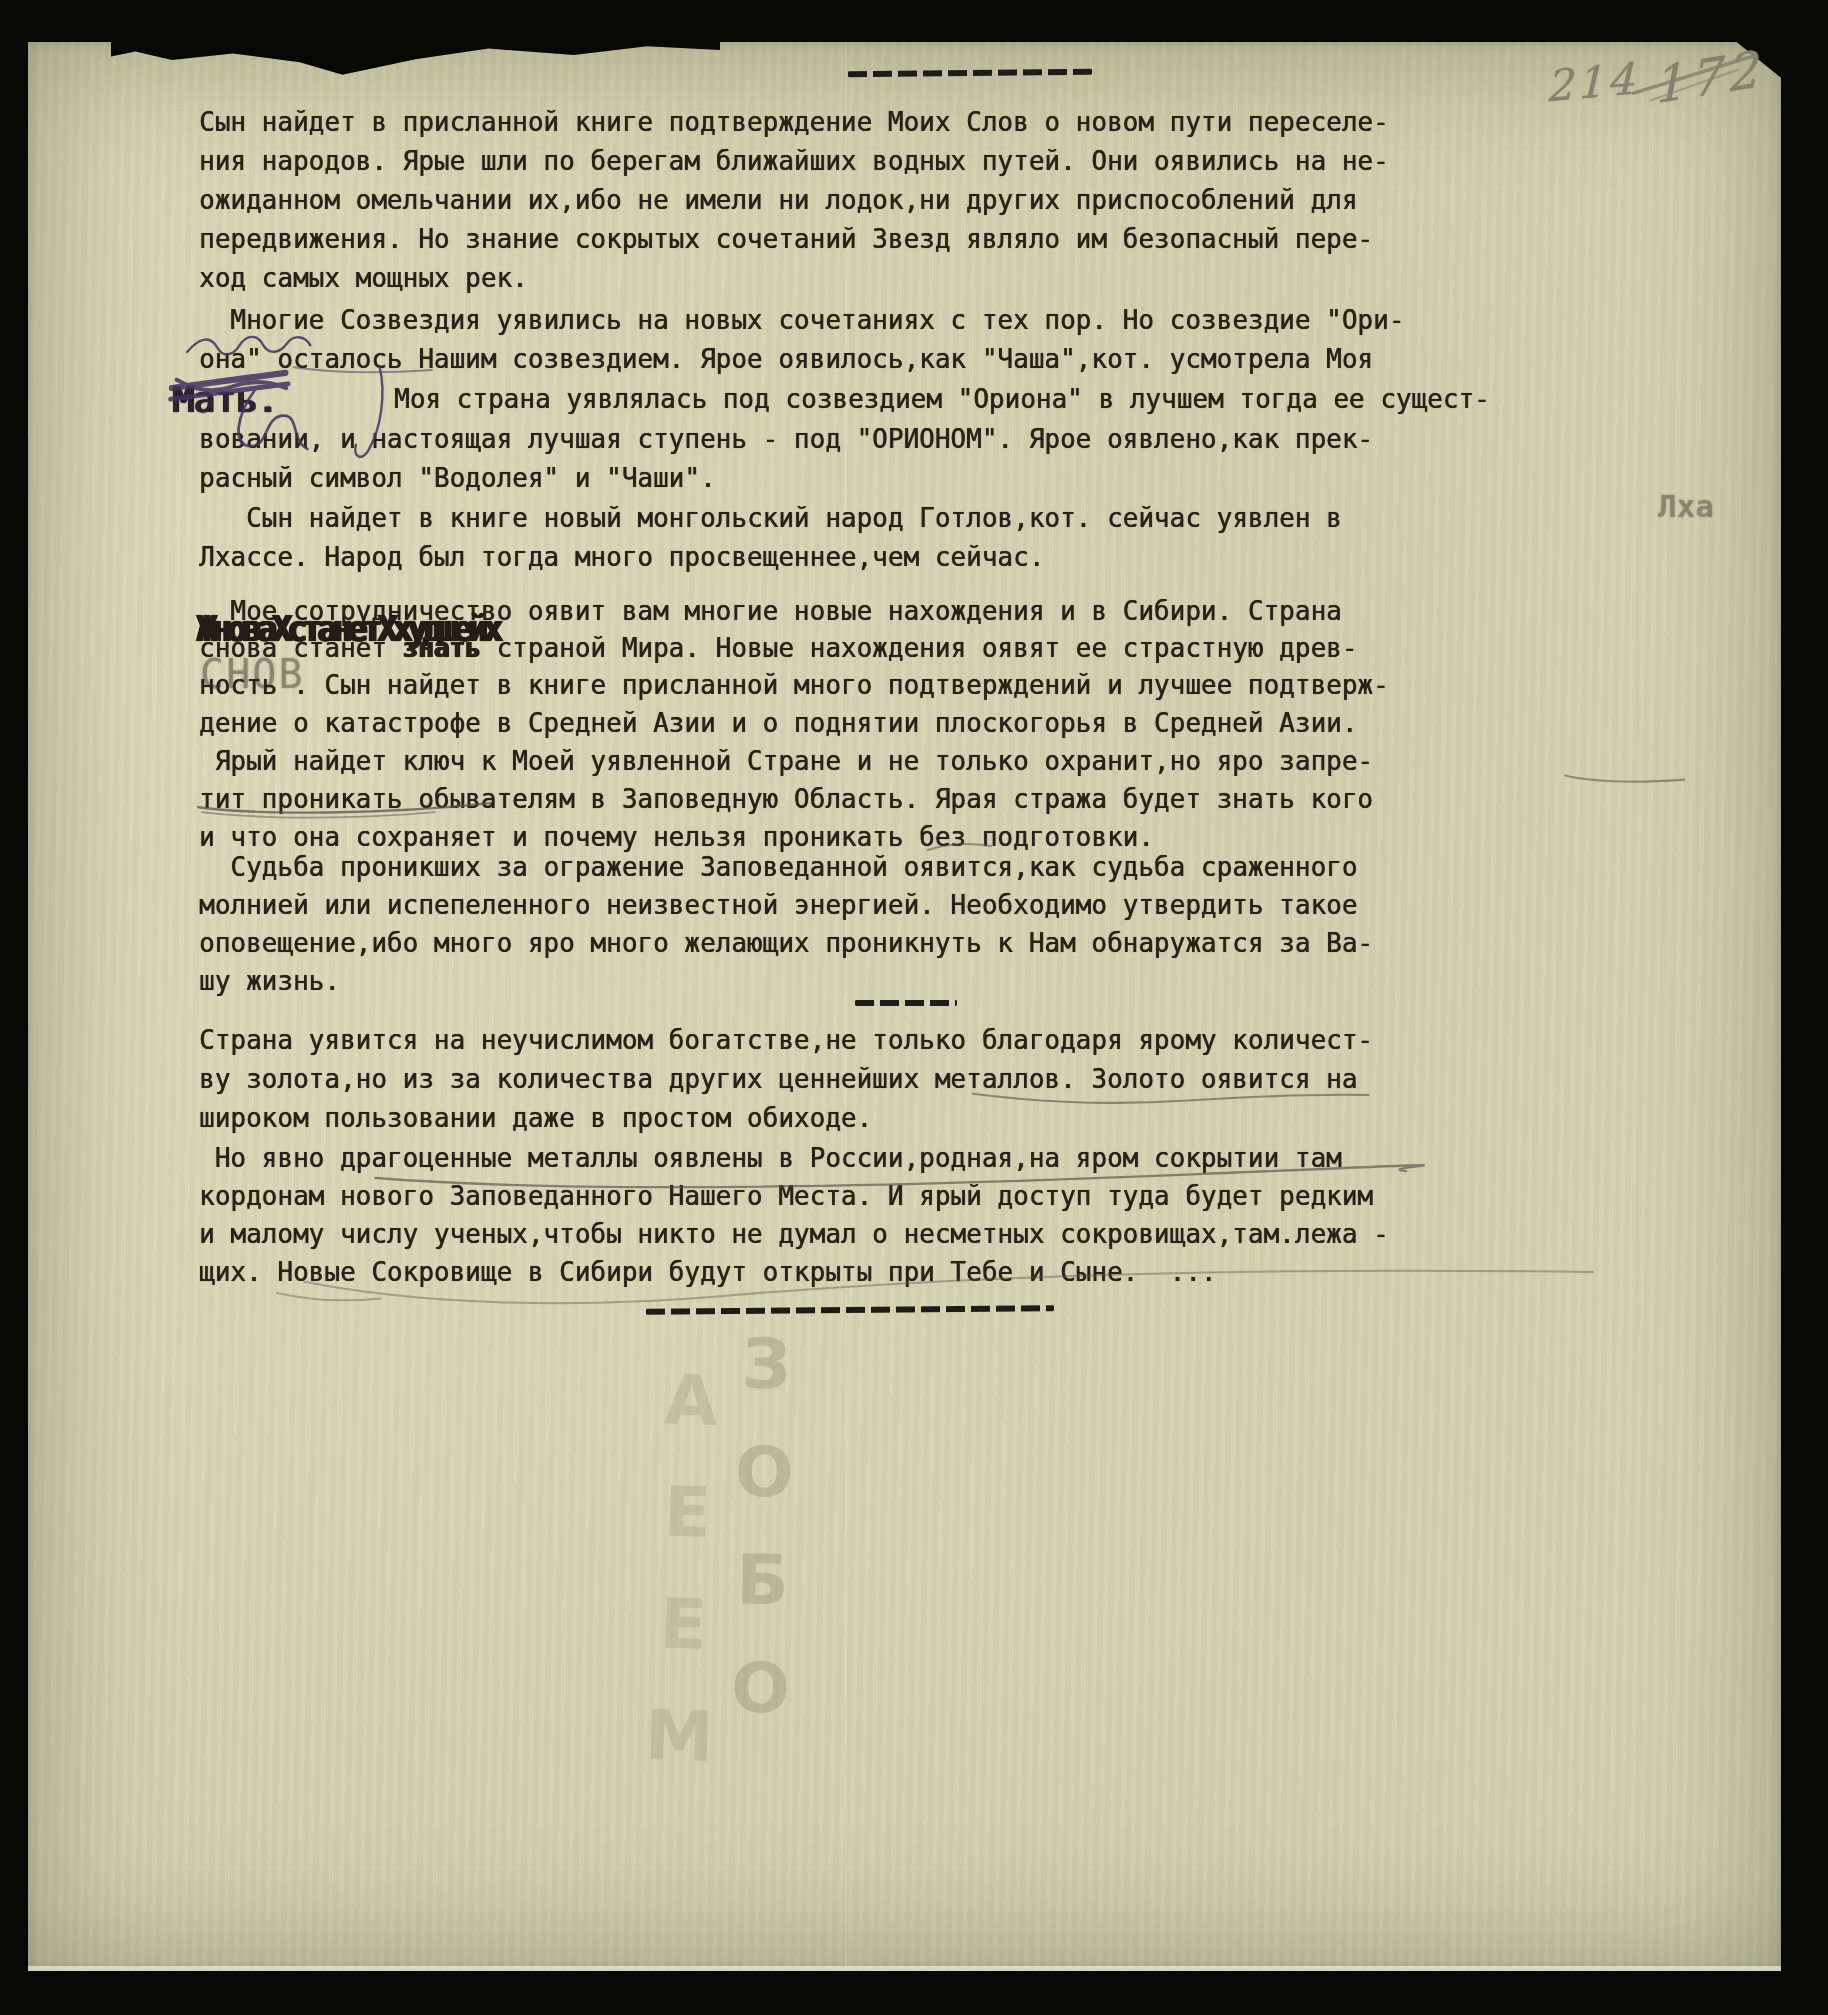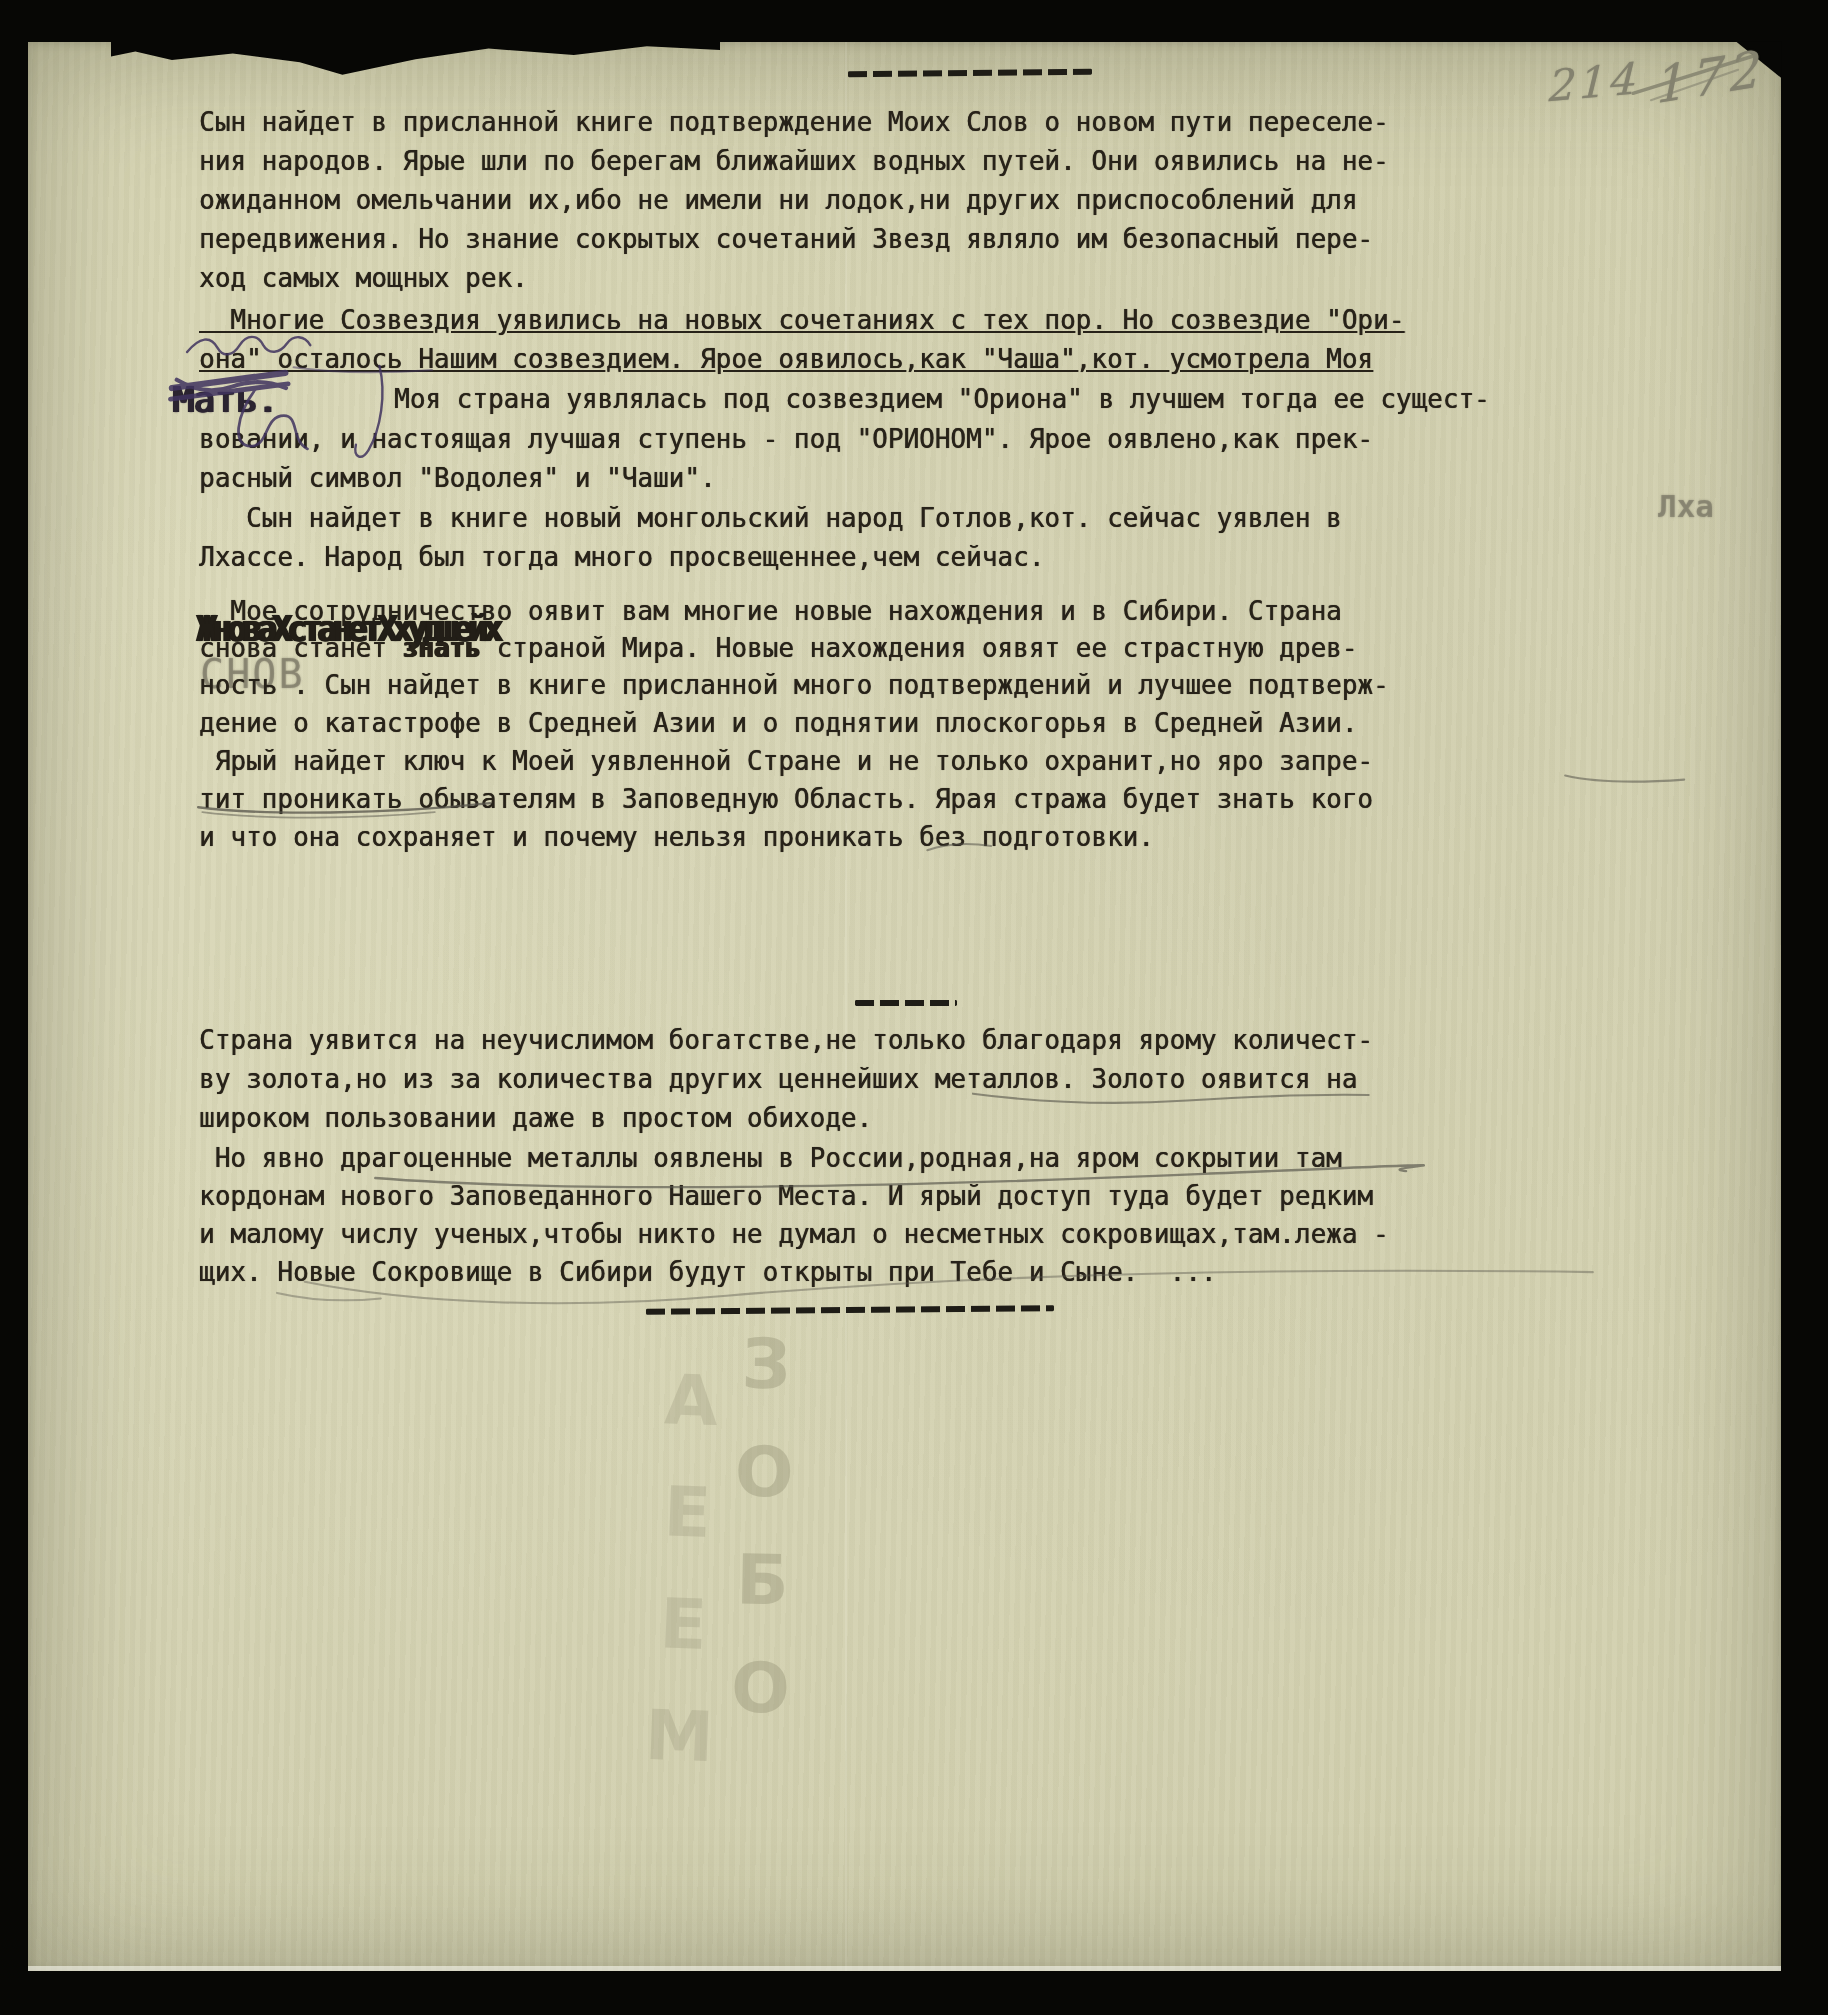--- a/index.html
+++ b/index.html
@@ -96,41 +96,45 @@
 
   <div class="pencil-num" style="left:1521px;top:15px;font-size:43px;transform:rotate(-5deg) skewX(-8deg);letter-spacing:3.5px;">214</div>
   <div class="pencil-num" style="left:1628px;top:5.5px;font-size:50px;transform:rotate(-9deg) skewX(-10deg);letter-spacing:5.5px;">172</div>
 
   <div class="tw" style="left:171px;top:61px;">Сын найдет в присланной книге подтверждение Моих Слов о новом пути переселе-
 ния народов. Ярые шли по берегам ближайших водных путей. Они оявились на не-
 ожиданном омельчании их,ибо не имели ни лодок,ни других приспособлений для
 передвижения. Но знание сокрытых сочетаний Звезд являло им безопасный пере-
 ход самых мощных рек.</div>
 
-  <div class="tw" style="left:171px;top:259px;text-decoration:underline;">  Многие Созвездия уявились на новых сочетаниях с тех пор. Но созвездие "Ори-
+  <div class="tw" style="left:171px;top:259px;">  Многие Созвездия уявились на новых сочетаниях с тех пор. Но созвездие "Ори-
 она" осталось Нашим созвездием. Ярое оявилось,как "Чаша",кот. усмотрела Моя</div>
   <span class="struck-word" style="left:145px;top:338px;">Мать.</span>
   <div class="tw" style="left:366px;top:338px;">Моя страна уявлялась под созвездием "Ориона" в лучшем тогда ее сущест-</div>
   <div class="tw" style="left:171px;top:378px;">вовании, и настоящая лучшая ступень - под "ОРИОНОМ". Ярое оявлено,как прек-
 расный символ "Водолея" и "Чаши".</div>
 
   <div class="tw" style="left:171px;top:457px;">   Сын найдет в книге новый монгольский народ Готлов,кот. сейчас уявлен в
 Лхассе. Народ был тогда много просвещеннее,чем сейчас.</div>
   <span class="faint-note" style="left:1630px;top:446px;font-weight:bold;">Лха</span>
 
   <div class="tw" style="left:171px;top:550px;">  Мое сотрудничество оявит вам многие новые нахождения и в Сибири. Страна</div>
   <span class="overstruck" style="left:169px;top:567px;">ЖноваХстанетХхудшейх</span>
   <div class="tw" style="left:171px;top:587px;white-space:nowrap;"><span>снова станет </span><span class="dbl">знать</span><span> страной Мира. Новые нахождения оявят ее страстную древ-</span></div>
   <span class="ghost" style="left:172px;top:609px;">СНОВ</span>
   <div class="tw lh55" style="left:171px;top:624px;">ность . Сын найдет в книге присланной много подтверждений и лучшее подтверж-
 дение о катастрофе в Средней Азии и о поднятии плоскогорья в Средней Азии.
  Ярый найдет ключ к Моей уявленной Стране и не только охранит,но яро запре-
 тит проникать обывателям в Заповедную Область. Ярая стража будет знать кого
 и что она сохраняет и почему нельзя проникать без подготовки.</div>
 
+  <div class="tw lh55" style="left:171px;top:806px;">  Судьба проникших за огражение Заповеданной оявится,как судьба сраженного
+молнией или испепеленного неизвестной энергией. Необходимо утвердить такое
+оповещение,ибо много яро много желающих проникнуть к Нам обнаружатся за Ва-
+шу жизнь.</div>
 
   <div class="dash-sep" style="left:827px;top:958px;width:102px;height:5.5px;"></div>
 
   <div class="tw" style="left:171px;top:979px;">Страна уявится на неучислимом богатстве,не только благодаря ярому количест-
 ву золота,но из за количества других ценнейших металлов. Золото оявится на
 широком пользовании даже в простом обиходе.</div>
   <div class="tw lh55" style="left:171px;top:1097px;"> Но явно драгоценные металлы оявлены в России,родная,на яром сокрытии там
 кордонам нового Заповеданного Нашего Места. И ярый доступ туда будет редким
 и малому числу ученых,чтобы никто не думал о несметных сокровищах,там.лежа -
 щих. Новые Сокровище в Сибири будут открыты при Тебе и Сыне.  ...</div>

